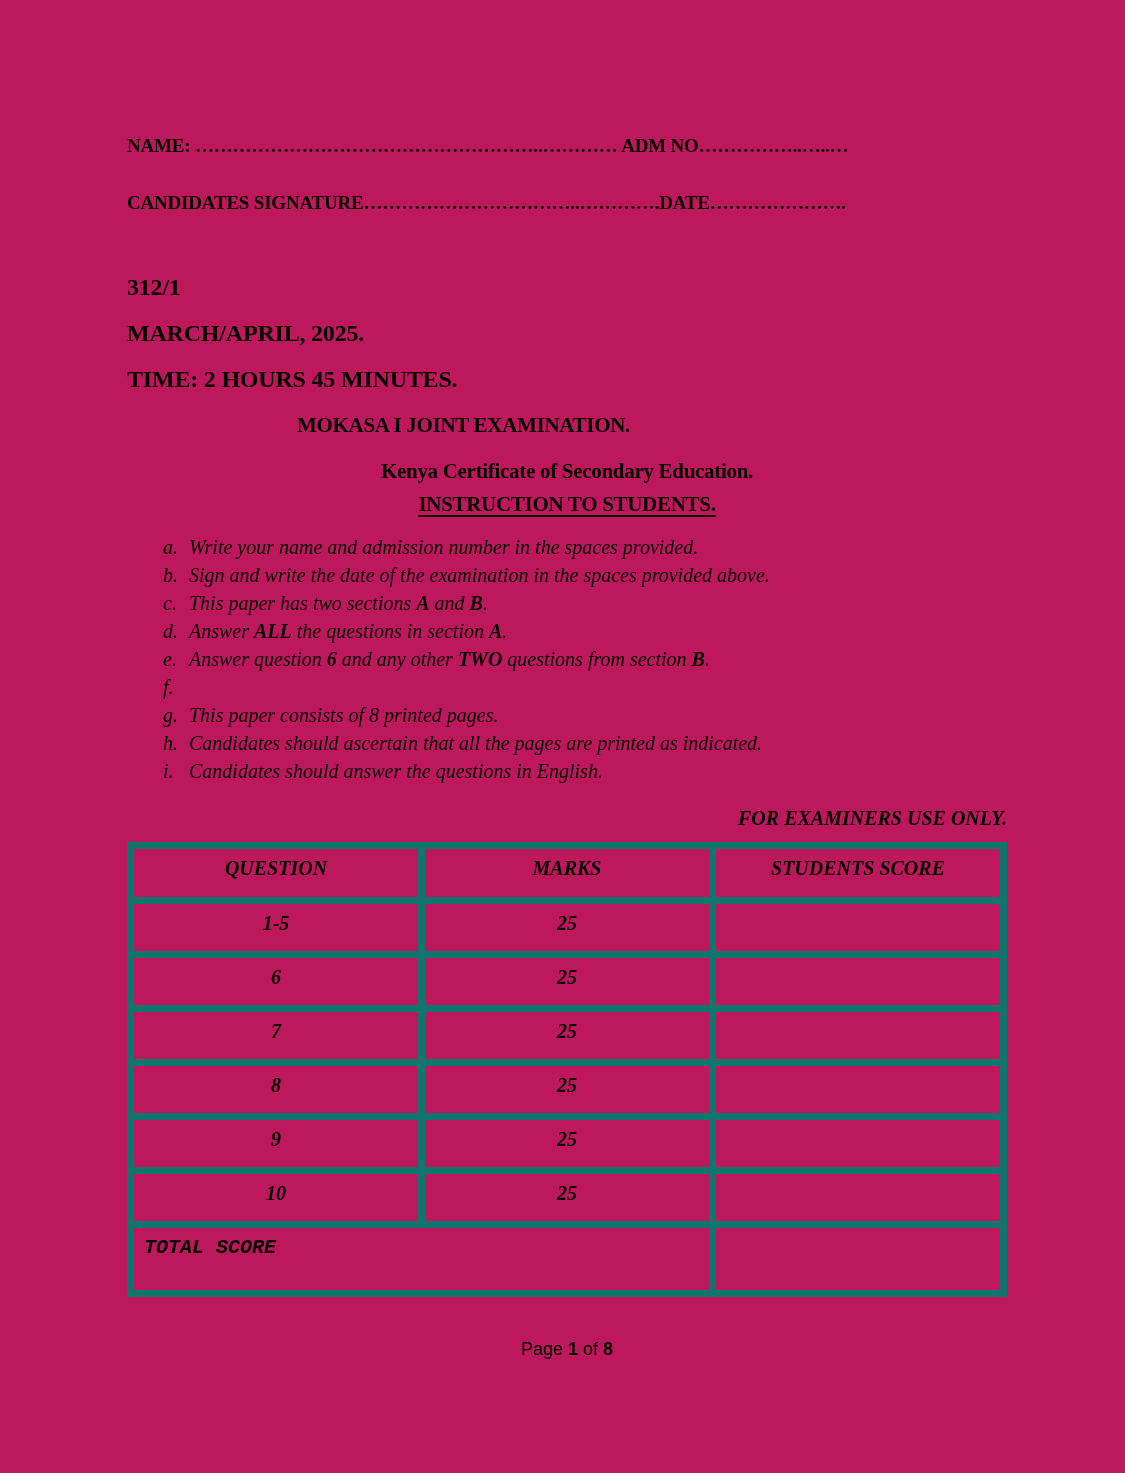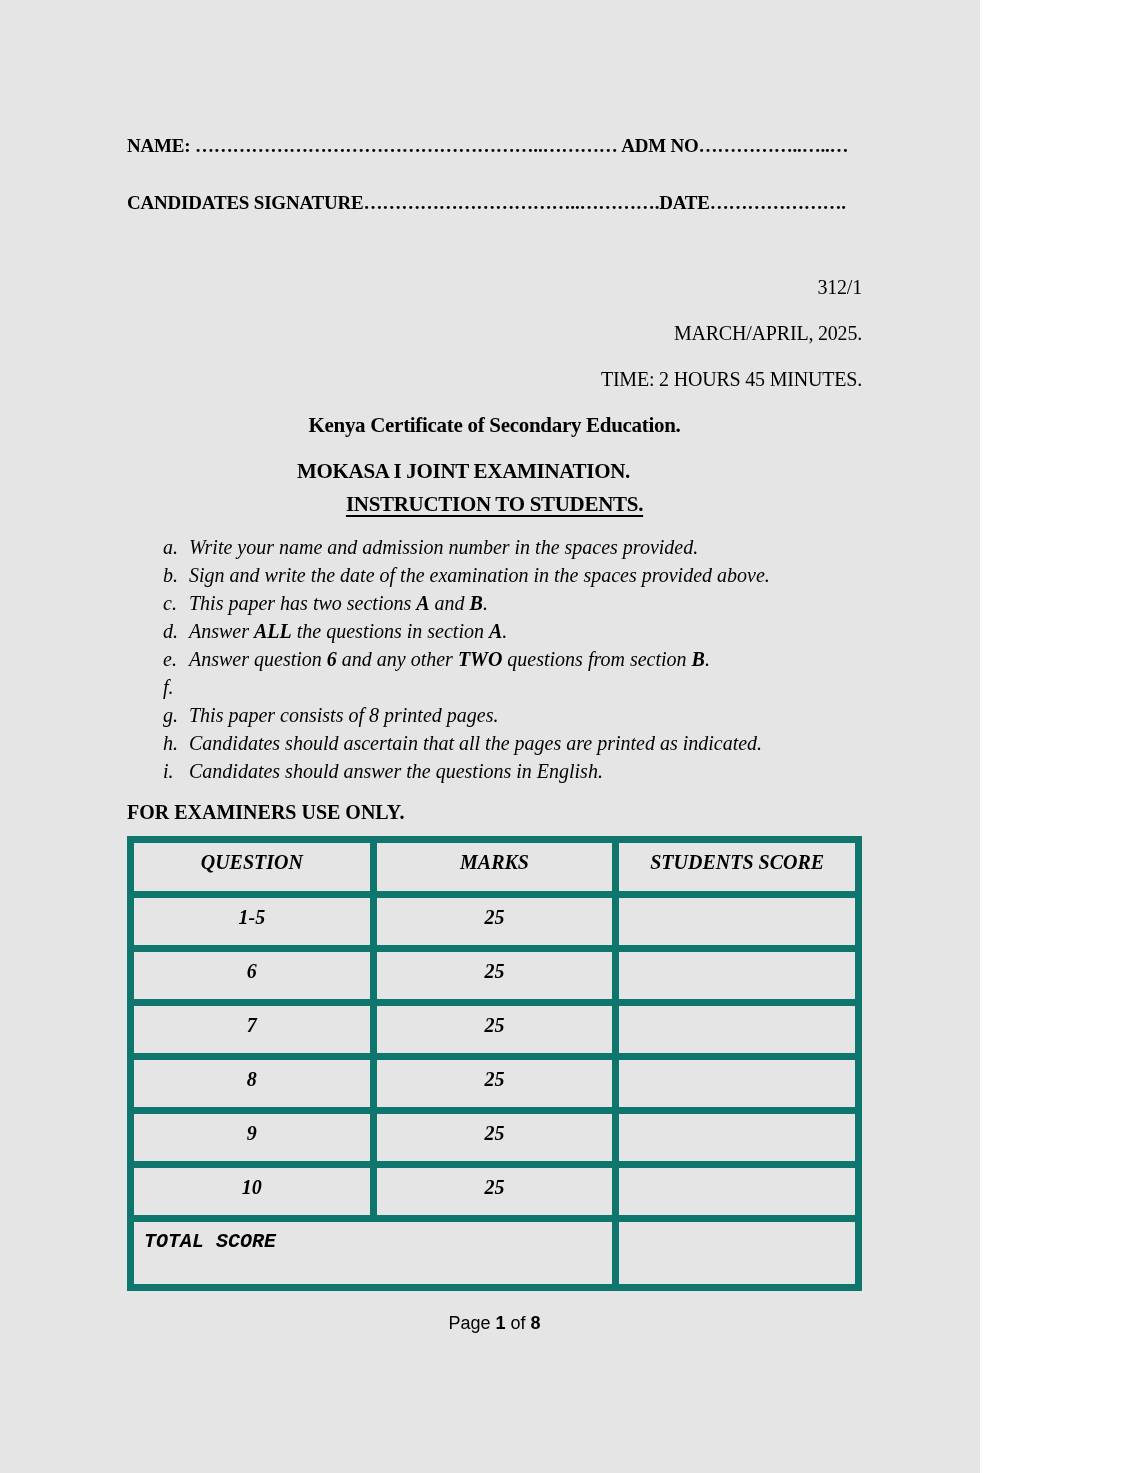--- a/index.html
+++ b/index.html
@@ -1,21 +1,21 @@
 <!DOCTYPE html>
 <html><head>
 <meta charset="utf-8">
 <style>
   * { margin: 0; padding: 0; box-sizing: border-box; }
   html, body { background: #ffffff; }
   .page {
     position: relative;
-    width: 980px;
+    width: 1125px;
     height: 1473px;
-    background: #e5e5e5;
+    background: #be185d;
     color: #000000;
     font-family: "Liberation Serif", serif;
     overflow: hidden;
   }
   .content {
     position: absolute;
     left: 127px;
     right: 118px;
     top: 0;
   }
@@ -25,25 +25,24 @@
     font-size: 19px;
     line-height: 26px;
     letter-spacing: -0.2px;
     white-space: nowrap;
   }
   .fillin-line.first { margin-top: 133px; }
   .fillin-line.second { margin-top: 31px; }
 
   
   .info-line {
-    font-weight: normal;
-    font-size: 20px;
+    font-weight: bold;
+    font-size: 24px;
     line-height: 26px;
     letter-spacing: -0.2px;
-    text-align: right;
   }
   .info-line.code { margin-top: 58px; }
   .info-line + .info-line { margin-top: 20px; }
 
   
   .heading {
     font-weight: bold;
     font-size: 21px;
     line-height: 26px;
     letter-spacing: -0.3px;
@@ -71,23 +70,24 @@
   }
   .instruction-list .marker {
     width: 62px;
     padding-left: 36px;
     flex: 0 0 auto;
   }
   .instruction-list .text b { font-weight: bold; }
 
   
   .examiners-heading {
-    margin-top: 14px;
-    text-align: left;
-    font-weight: bold;
+    margin-top: 20px;
+    text-align: right;
+    font-weight: bold;
+    font-style: italic;
     font-size: 20px;
     line-height: 26px;
   }
   table.examiners-table {
     margin-top: 11px;
     border-collapse: collapse;
     width: 100%;
     table-layout: fixed;
   }
   table.examiners-table th,
@@ -100,43 +100,43 @@
     padding-top: 8px;
     text-align: center;
   }
   table.examiners-table th { height: 55px; }
   table.examiners-table td { height: 54px; }
   table.examiners-table .total-row td { height: 69px; }
   table.examiners-table .total-label { text-align: left; padding-left: 10px; font-family: Liberation Mono, monospace; }
 
   
   .footer {
-    margin-top: 20px;
+    margin-top: 40px;
     text-align: center;
     font-family: "Liberation Sans", sans-serif;
     font-size: 18px;
     line-height: 24px;
   }
   .footer b { font-weight: bold; }
 </style>
 </head>
 <body>
 
 <div class="page">
   <div class="content">
 
     <div class="fillin-line first">NAME: ………………………………………………..…………  ADM NO……………..…..…</div>
     <div class="fillin-line second">CANDIDATES SIGNATURE……………………………..………….DATE………………….</div>
 
     <div class="info-line code">312/1</div>
     <div class="info-line">MARCH/APRIL, 2025.</div>
     <div class="info-line">TIME: 2 HOURS 45 MINUTES.</div>
 
+    <div class="heading exam-title">MOKASA I JOINT EXAMINATION.</div>
     <div class="heading certificate">Kenya Certificate of Secondary Education.</div>
-    <div class="heading exam-title">MOKASA I JOINT EXAMINATION.</div>
     <div class="heading instructions-heading">INSTRUCTION TO STUDENTS.</div>
 
     <ul class="instruction-list">
       <li>
         <span class="marker">a.</span>
         <span class="text"><span>Write your name and admission number in the spaces provided.</span><b></b><span></span><b></b><span></span><b></b><span></span></span>
       </li>
       <li>
         <span class="marker">b.</span>
         <span class="text"><span>Sign and write the date of the examination in the spaces provided above.</span><b></b><span></span><b></b><span></span><b></b><span></span></span>

